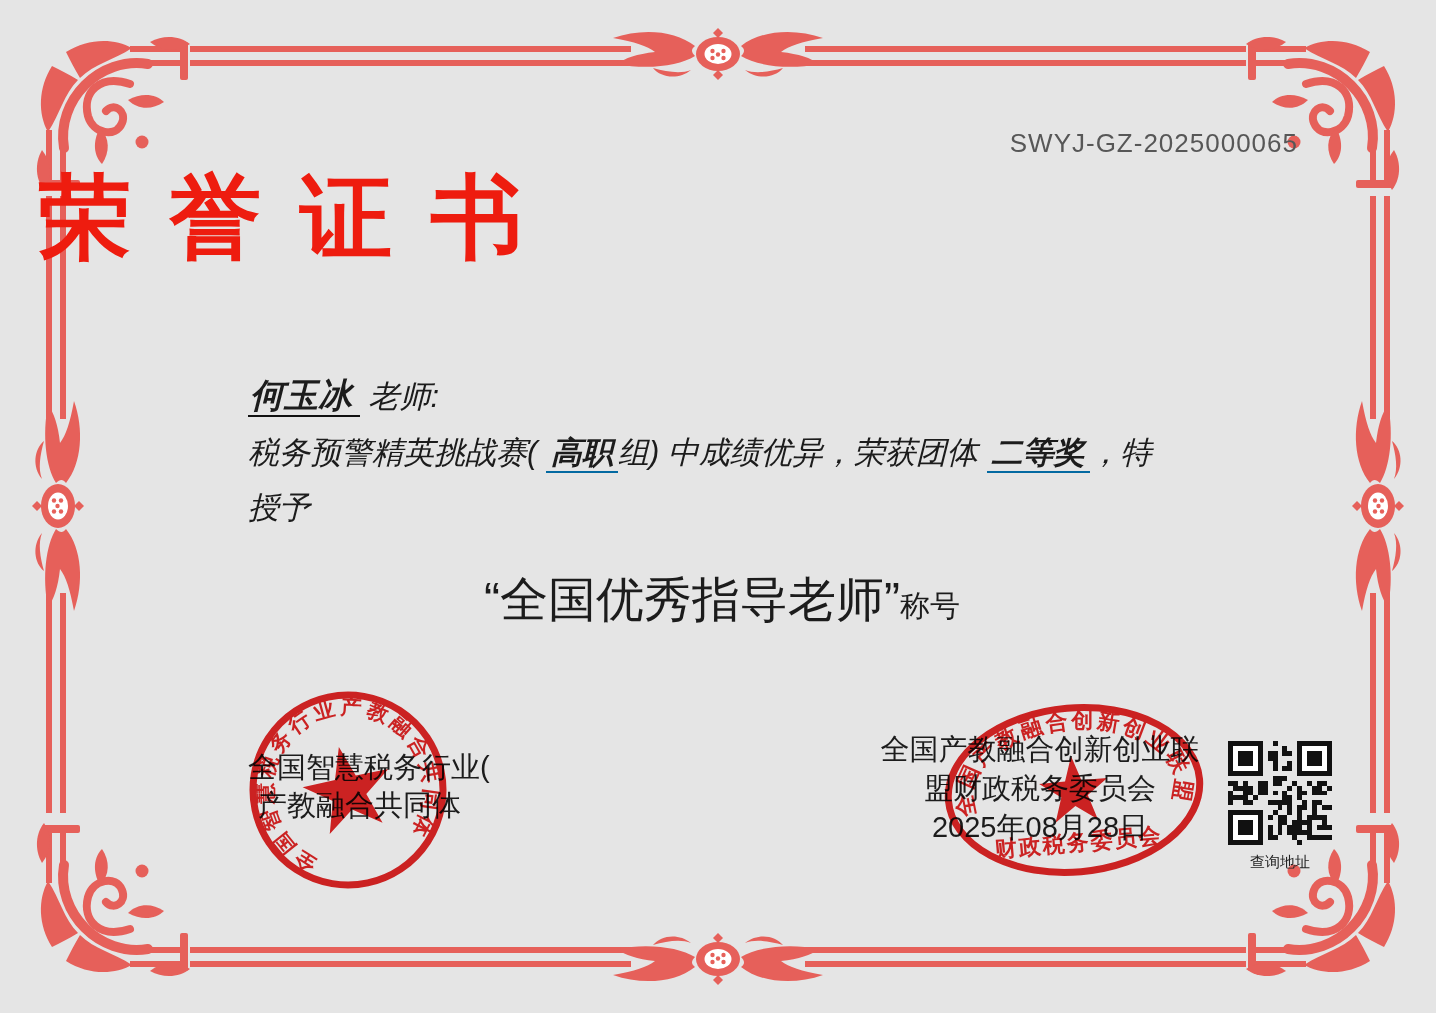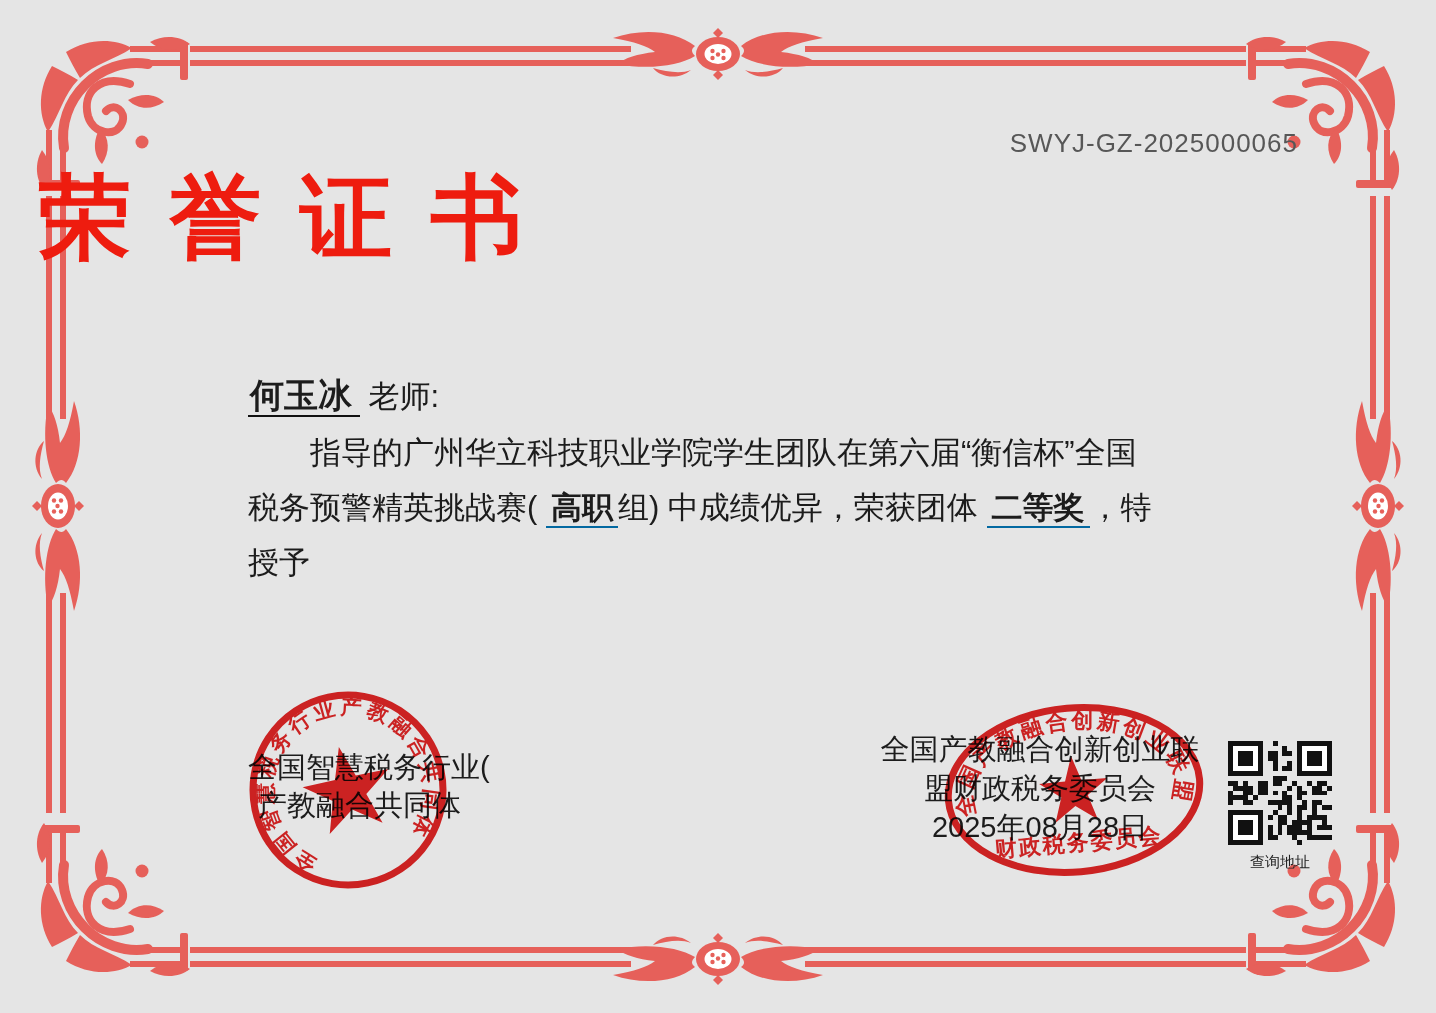--- a/index.html
+++ b/index.html
@@ -19,21 +19,21 @@
   .corner{width:170px;height:170px;}
   .orn{width:270px;height:64px;}
 
   
   .serial{position:absolute;top:128px;right:138px;font-size:26px;letter-spacing:1px;
           color:var(--serial-gray);}
   .title{position:absolute;top:156px;left:0;width:100%;text-align:left;
          font-family:"Liberation Serif","DejaVu Serif",serif;font-weight:bold;
          font-size:92px;color:var(--title-red);letter-spacing:.42em;text-indent:.42em;}
   .content{position:absolute;left:248px;top:366px;width:948px;font-size:31px;line-height:1.77;}
-  .content .line{white-space:nowrap;}
+  .content .line{white-space:nowrap;font-style:italic;}
   .name{font-family:"Liberation Serif","DejaVu Serif",serif;font-weight:bold;font-size:34px;
         border-bottom:2px solid #111;padding:0 8px 1px 2px;}
   .indent{text-indent:2em;}
   .em{font-family:"Liberation Serif","DejaVu Serif",serif;font-weight:bold;
       border-bottom:2px solid #0369a1;padding:0 5px 1px 5px;}
   .award{position:absolute;left:248px;top:568px;width:948px;text-align:center;white-space:nowrap;}
   .award .big{font-size:48px;}
   .award .small{font-size:30px;}
   .closing{position:absolute;left:248px;top:648px;font-size:31px;}
 
@@ -138,27 +138,29 @@
       <use href="#orn-motif"></use>
     </svg>
 
   <div class="serial">SWYJ-GZ-2025000065</div>
   <div class="title">荣誉证书</div>
 
   <div class="content">
     <div class="line">
       <span class="name">何玉冰</span><span> 老师:</span>
     </div>
-    <div class="line indent">指导的广州华立科技职业学院学生团队在第六届“衡信杯”全国</div>
     <div class="line">
       <span>税务预警精英挑战赛( </span><span class="em">高职</span><span>组) 中成绩优异，荣获团体 </span><span class="em">二等奖</span><span>，特</span>
     </div>
     <div class="line">授予</div>
   </div>
 
+  <div class="award">
+    <span class="big">“</span><span class="big">全国优秀指导老师</span><span class="big">”</span><span class="small">称号</span>
+  </div>
 
 
   <div class="sig-left">
     <div>全国智慧税务行业(</div>
     <div class="l2">产教融合共同体</div>
   </div>
   <svg class="stamp stamp-left" width="210" height="210" viewBox="0 0 210 210">
     <circle class="seal-ring" cx="105" cy="105" r="95"></circle>
     <path id="lsArc" d="M61.4 167.3 A76 76 0 1 1 148.6 167.3" fill="none"></path>
     <text class="seal-text" font-size="21" letter-spacing="4">

